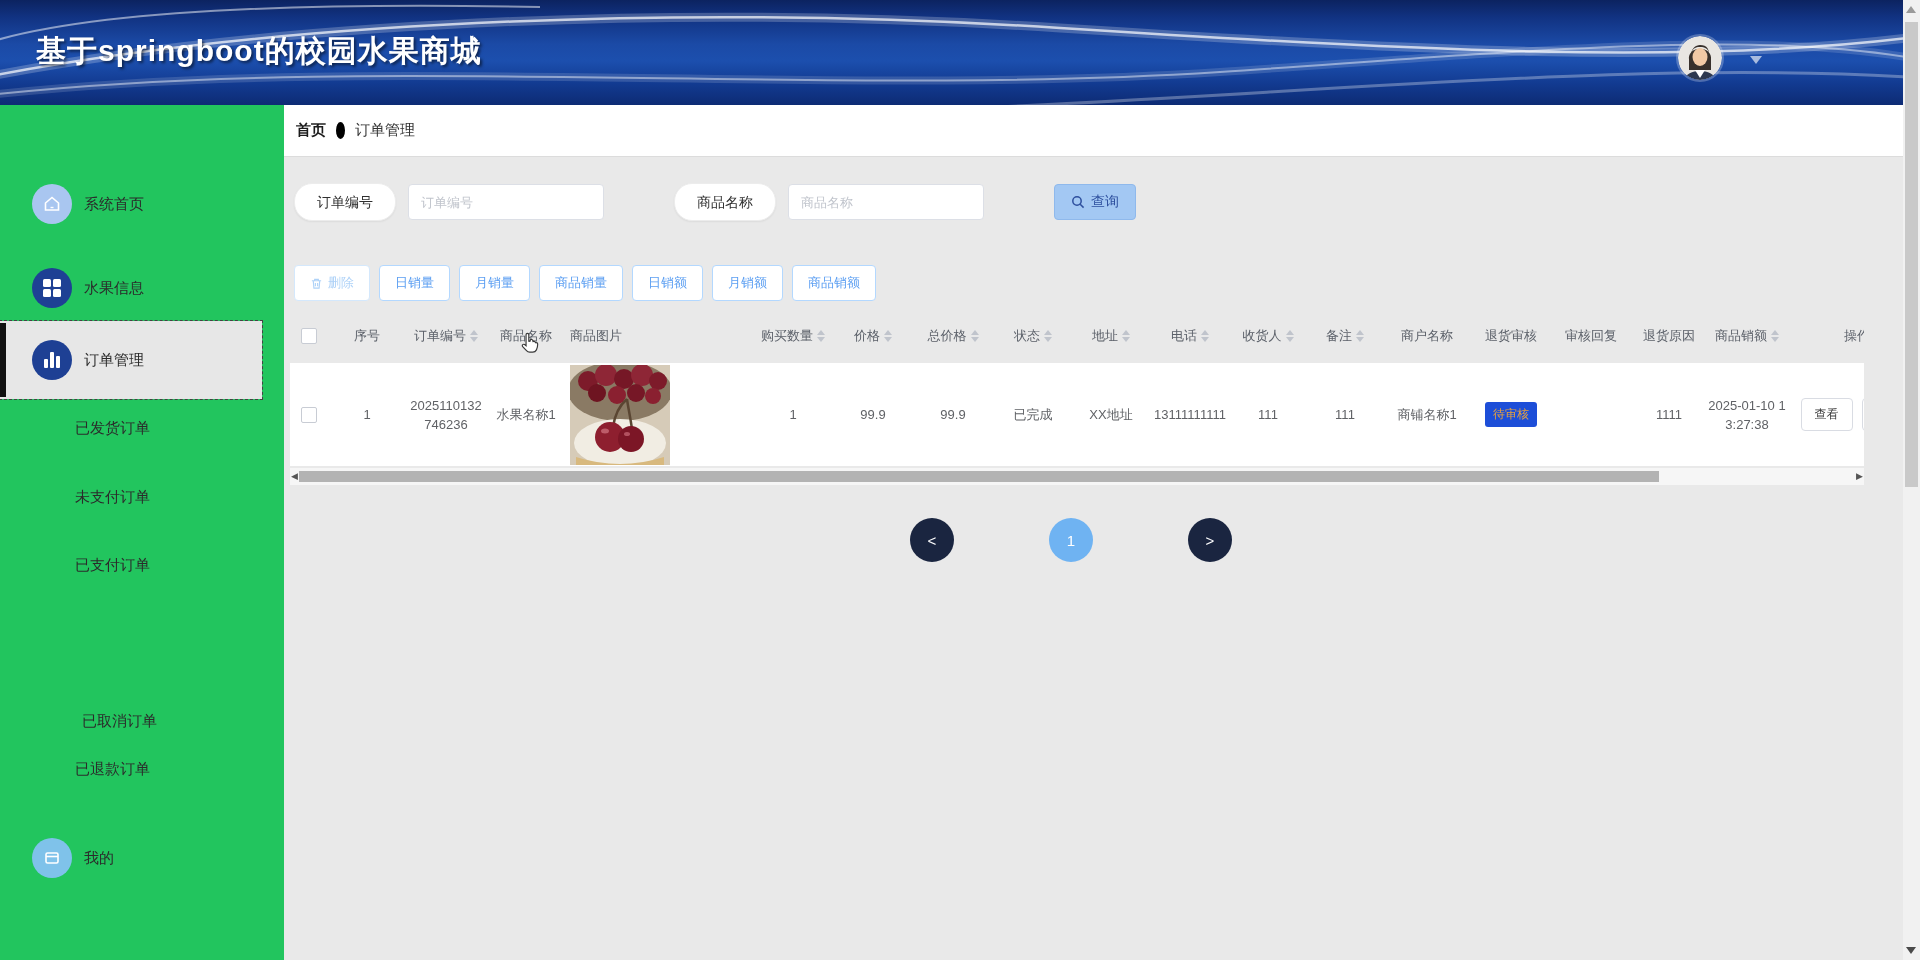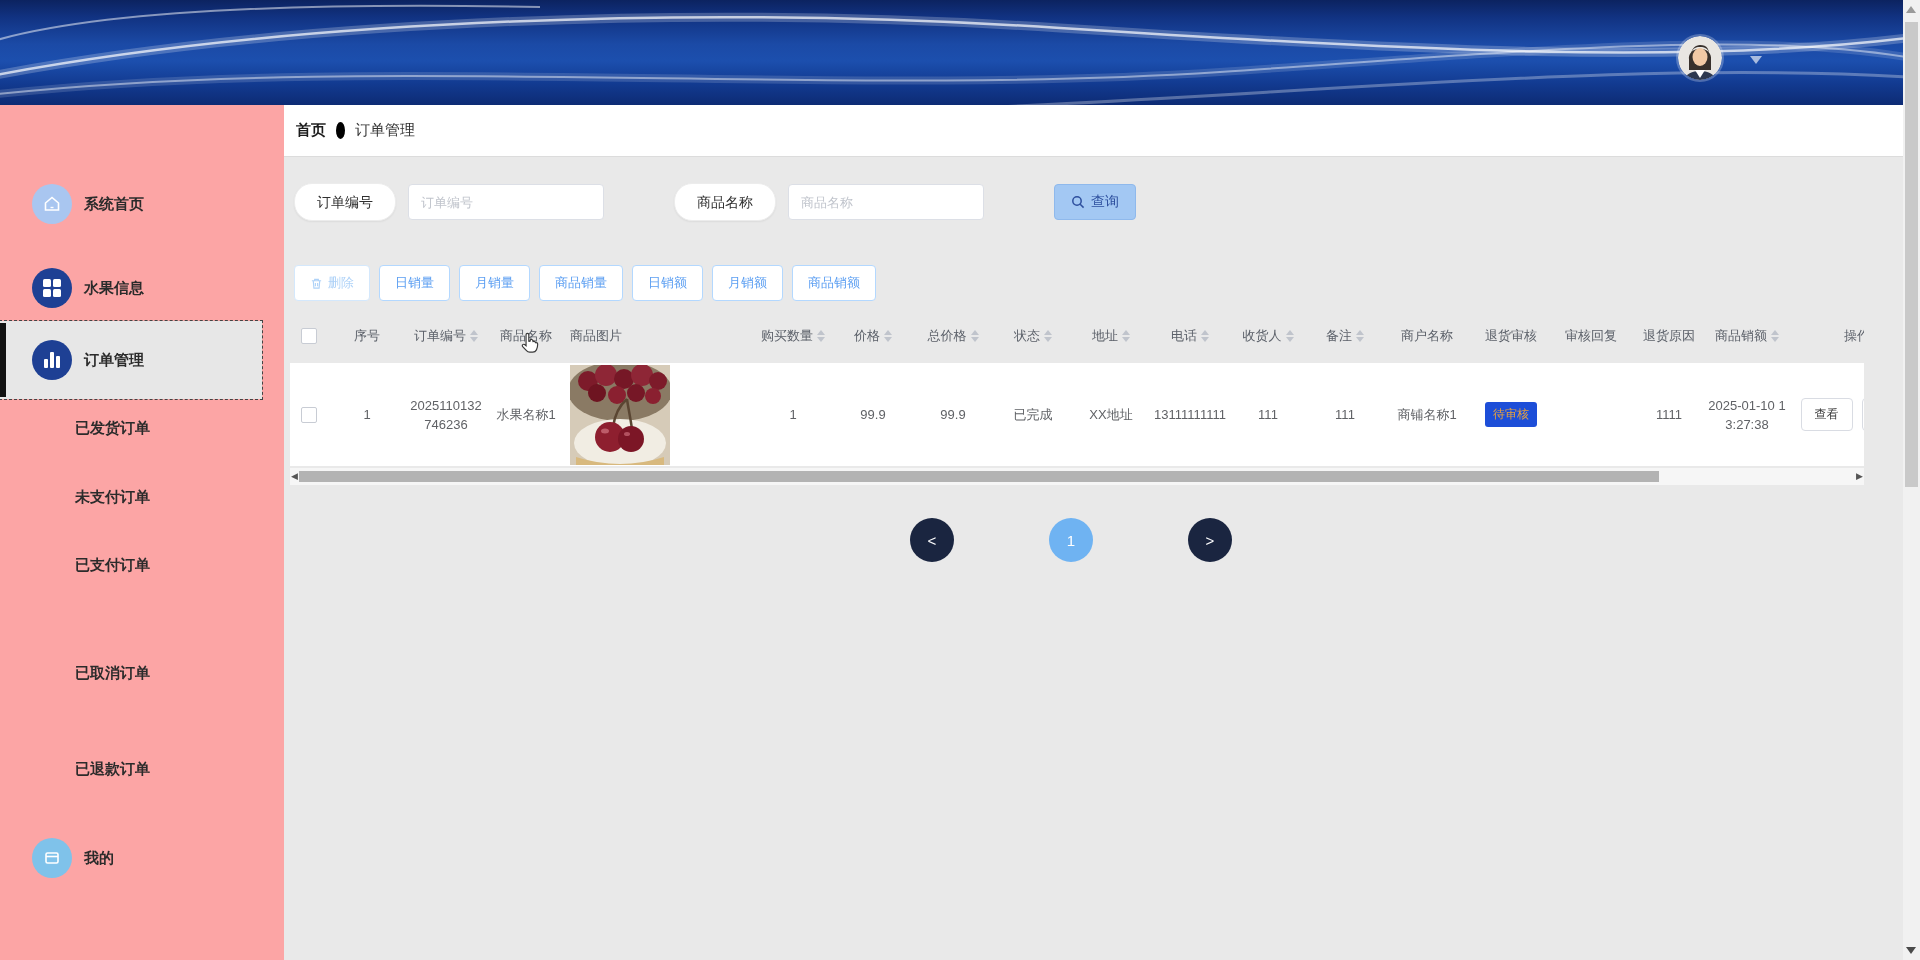--- a/index.html
+++ b/index.html
@@ -13,21 +13,21 @@
     overflow:hidden;}
   .banner svg{position:absolute;left:0;top:0;}
   .banner-title{position:absolute;left:36px;top:31px;color:#fff;font-size:30px;font-weight:bold;
     letter-spacing:1px;text-shadow:2px 2px 3px rgba(0,0,0,.55);}
   .avatar{position:absolute;left:1678px;top:36px;width:44px;height:44px;border-radius:50%;
     overflow:hidden;box-shadow:0 0 0 2px rgba(255,255,255,.25);cursor:pointer;}
   .user-caret{position:absolute;left:1750px;top:56px;width:0;height:0;
     border-left:6px solid transparent;border-right:6px solid transparent;border-top:8px solid #a9bcdf;}
 
   
-  .sidebar{left:0;top:105px;width:284px;height:855px;background:#fca5a5;font-weight:bold;}
+  .sidebar{left:0;top:105px;width:284px;height:855px;background:#22c55e;}
   .menu-item{position:absolute;left:0;width:262px;height:68px;display:flex;align-items:center;cursor:pointer;}
   .menu-item .ico{width:40px;height:40px;border-radius:50%;margin-left:32px;display:flex;
     align-items:center;justify-content:center;flex:none;}
   .menu-item .lbl{margin-left:12px;font-size:15px;color:#2b2b2b;}
   .menu-item.sub .lbl{margin-left:75px;}
   .menu-item.active{background:#e7e7e7;outline:1px dashed #444;}
   .menu-item.active::before{content:"";position:absolute;left:0;top:2px;bottom:2px;width:6px;background:#111;}
   .ico.c-home{background:#a9c6f0;}
   .ico.c-navy{background:#1e4094;}
   .ico.c-sky{background:#7fc2ea;}
@@ -114,20 +114,21 @@
 
 <div class="abs banner">
   <svg width="1903" height="105" viewBox="0 0 1903 105">
     <path d="M-20,78 C300,16 720,6 1060,28 C1400,50 1700,66 1923,36" fill="none" stroke="rgba(255,255,255,.22)" stroke-width="9"></path>
     <path d="M-20,78 C300,16 720,6 1060,28 C1400,50 1700,66 1923,36" fill="none" stroke="rgba(255,255,255,.7)" stroke-width="2.5"></path>
     <path d="M-20,96 C360,52 820,98 1220,72 C1520,52 1760,28 1923,60" fill="none" stroke="rgba(255,255,255,.14)" stroke-width="8"></path>
     <path d="M-20,96 C360,52 820,98 1220,72 C1520,52 1760,28 1923,60" fill="none" stroke="rgba(255,255,255,.45)" stroke-width="2"></path>
     <path d="M-10,42 C90,12 280,2 540,7" fill="none" stroke="rgba(255,255,255,.5)" stroke-width="2"></path>
     <path d="M880,112 C1280,98 1620,58 1923,78" fill="none" stroke="rgba(255,255,255,.3)" stroke-width="3"></path>
   </svg>
+  <div class="banner-title">基于springboot的校园水果商城</div>
   <div class="avatar">
     <svg viewBox="0 0 44 44" width="44" height="44">
       <defs>
           <clipPath id="av">
             <circle cx="22" cy="22" r="22"></circle>
           </clipPath>
         </defs>
       <g clip-path="url(#av)">
         <rect width="44" height="44" fill="#e9e6e2"></rect>
         <path d="M11 24 C9 9 35 9 33 24 L33 34 L11 34 Z" fill="#38302c"></path>
@@ -174,21 +175,21 @@
   </div>
   <div class="menu-item sub" style="top:303px;height:40px;">
     <span class="lbl">已发货订单</span>
   </div>
   <div class="menu-item sub" style="top:372px;height:40px;">
     <span class="lbl">未支付订单</span>
   </div>
   <div class="menu-item sub" style="top:440px;height:40px;">
     <span class="lbl">已支付订单</span>
   </div>
-  <div class="menu-item sub" style="top:548px;height:40px;">
+  <div class="menu-item sub" style="top:596px;height:40px;padding-left:7px;">
     <span class="lbl">已取消订单</span>
   </div>
   <div class="menu-item sub" style="top:644px;height:40px;">
     <span class="lbl">已退款订单</span>
   </div>
   <div class="menu-item" style="top:719px;">
     <span class="ico c-sky">
       <svg width="20" height="20" viewBox="0 0 20 20">
           <rect x="4" y="5" width="12" height="10" rx="1.5" fill="none" stroke="#fff" stroke-width="1.6"></rect>
           <path d="M4 8.5 h12" stroke="#fff" stroke-width="1.6"></path>

